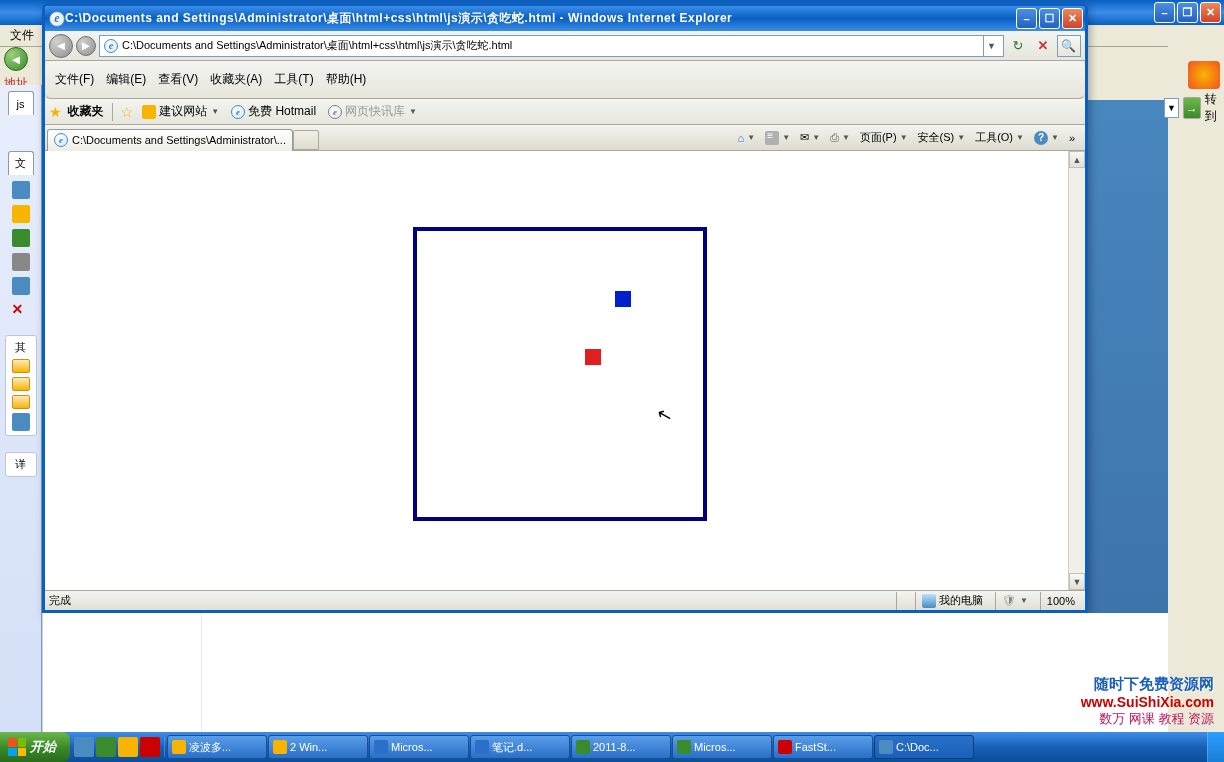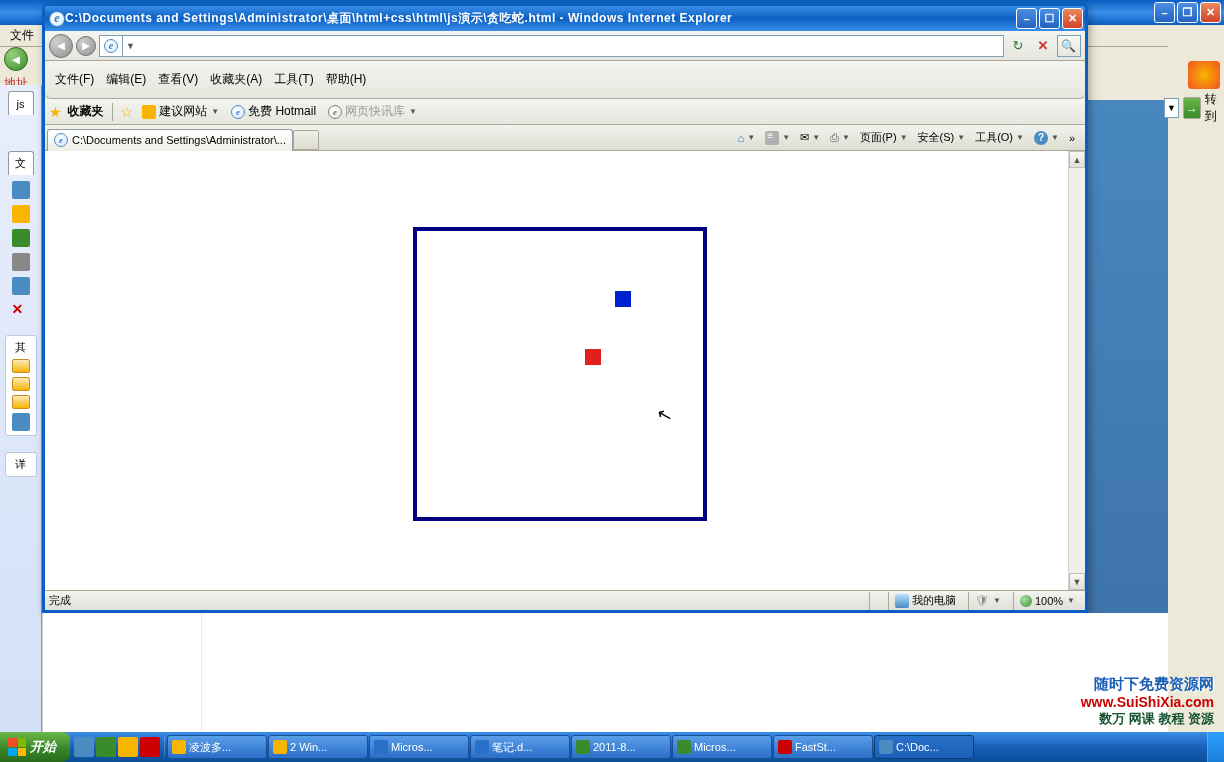--- a/index.html
+++ b/index.html
@@ -84,21 +84,21 @@
 
 .cursor-arrow { position:absolute; left:612px; top:253px; font-size:18px; color:#000; pointer-events:none; transform: rotate(-15deg);}
 
 .statusbar { height: 20px; background: linear-gradient(#f4f4f0,#e0e0d8); border-top: 1px solid #aca899; display: flex; align-items: center; font-size: 11px; padding: 0 4px; gap:6px;}
 .statusbar .pane { border-left:1px solid #aca899; padding:0 6px; height:18px; display:flex; align-items:center; gap:3px;}
 .statusbar .done { flex:0 0 auto; padding-right:10px;}
 .statusbar .spacer { flex:1; }
 .zone-icon { width:14px; height:14px; background:linear-gradient(#b8e0ff,#4a8bc2); border-radius:2px; }
 .shield { color:#888; }
 .globe { width:12px; height:12px; border-radius:50%; background:radial-gradient(circle at 35% 35%, #a8e0a8,#3a8b2b); display:inline-block;}
-.zoom { display:flex; align-items:center; gap:2px;}
+.zoom { display:flex; align-items:center; gap:2px;flex-direction:column;}
 
 
 .taskbar { position: absolute; left: 0; right: 0; bottom: 0; height: 30px; background: linear-gradient(to bottom, #3b8ee8, #1a5fb8 50%, #0a4f98); display: flex; align-items: center; }
 .start { height: 30px; padding: 0 14px 0 8px; background: linear-gradient(to bottom, #6cb84a, #3a8b2b 50%, #2a6a1b); color: #fff; font-weight: bold; font-size: 13px; font-style: italic; display: flex; align-items: center; gap: 4px; cursor: pointer; border-radius: 0 8px 8px 0; text-align: right; }
 .winlogo { width:18px; height:18px; display:grid; grid-template:1fr 1fr/1fr 1fr; gap:1px;}
 .winlogo span:nth-child(1){background:#f25022;} .winlogo span:nth-child(2){background:#7fba00;} .winlogo span:nth-child(3){background:#00a4ef;} .winlogo span:nth-child(4){background:#ffb900;}
 .ql { display:flex; gap:2px; padding:0 4px; border-right:1px solid rgba(255,255,255,0.2);}
 .ql .qlicon { width:20px; height:20px; border-radius:2px; cursor:pointer;}
 .taskbtns { display: flex; gap: 1px; flex:1; padding:0 2px; overflow:hidden;}
 .taskbtn { height: 24px; min-width:100px; max-width:140px; background: linear-gradient(to bottom, #5a9ee8, #2a6fc8); border: 1px solid #1a4f98; border-radius: 3px; color: #fff; font-size: 11px; display: flex; align-items: center; gap: 3px; padding: 0 4px; cursor: pointer; overflow:hidden; white-space:nowrap;}
@@ -107,21 +107,21 @@
 .tray { height:30px; background: linear-gradient(to bottom,#2a9eff,#1a7ed8); padding:0 8px; display:flex; align-items:center; gap:4px; color:#fff; font-size:11px; border-left:1px solid rgba(255,255,255,0.2);}
 
 
 .rightpane { position:absolute; right:0; top:25px; width:56px; bottom:30px; background:#ece9d8;}
 .rightpane .logo { position:absolute; right:4px; top:36px; width:32px; height:28px; background:radial-gradient(circle,#f8b500,#f25022); border-radius:4px;}
 
 
 .watermark { position:absolute; right:10px; bottom:34px; text-align:right; font-family:"SimHei",sans-serif; pointer-events:none; }
 .watermark .l1 { color:#1a5fb8; font-size:15px; font-weight:bold; text-shadow:1px 1px 0 #fff;}
 .watermark .l2 { color:#c00; font-size:14px; font-weight:bold;}
-.watermark .l3 { color:#14532d; font-size:13px; font-weight:bold;}
+.watermark .l3 { color:#be185d; font-size:13px; font-weight:normal;}
 
 
 .below-content { position:absolute; left:42px; right:56px; top:613px; bottom:30px; background:#fff; border-left:1px solid #d4d0c8;}
 .below-content .vline { position:absolute; left:158px; top:0; bottom:0; width:1px; background:#e8e8e8;}
 </style>
 </head>
 <body>
 
 <div class="desktop"></div>
 
@@ -191,20 +191,21 @@
       <div class="winbtn max">☐</div>
       <div class="winbtn close">✕</div>
     </div>
   </div>
 
   <div class="navbar">
     <div class="circbtn" style="background:radial-gradient(circle at 30% 30%,#d0d0d0,#909090); border-color:#707070;">◄</div>
     <div class="circbtn" style="width:20px;height:20px; background:radial-gradient(circle at 30% 30%,#d0d0d0,#909090); border-color:#707070;">►</div>
     <div class="addr-input">
       <span class="ie-e">e</span>
+      <span style="flex:1;">C:\Documents and Settings\Administrator\桌面\html+css\html\js演示\贪吃蛇.html</span>
       <span class="dd">▼</span>
     </div>
     <div class="navicon refresh">↻</div>
     <div class="navicon stop">✕</div>
     <div class="searchbtn">🔍</div>
   </div>
 
   <div class="menubar">
     <span class="menuitem">文件(F)</span>
     <span class="menuitem">编辑(E)</span>

